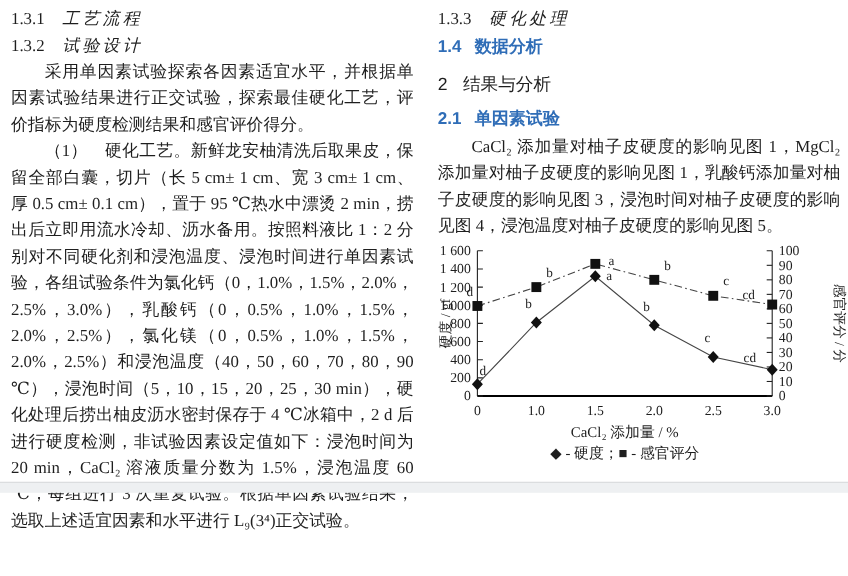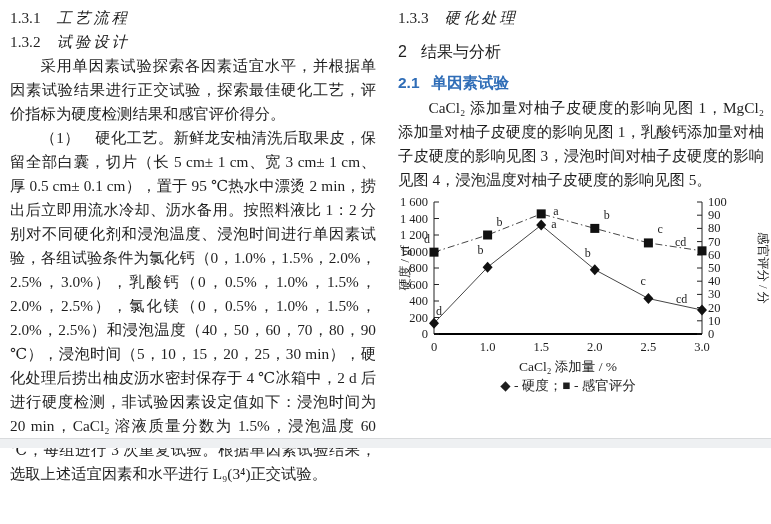--- a/index.html
+++ b/index.html
@@ -37,20 +37,23 @@
         <span class="num">1.3.2</span><span class="title">试验设计</span>
       </div>
       <p>采用单因素试验探索各因素适宜水平，并根据单因素试验结果进行正交试验，探索最佳硬化工艺，评价指标为硬度检测结果和感官评价得分。</p>
       <p>（1）　硬化工艺。新鲜龙安柚清洗后取果皮，保留全部白囊，切片（长 5 cm± 1 cm、宽 3 cm± 1 cm、厚 0.5 cm± 0.1 cm），置于 95 ℃热水中漂烫 2 min，捞出后立即用流水冷却、沥水备用。按照料液比 1：2 分别对不同硬化剂和浸泡温度、浸泡时间进行单因素试验，各组试验条件为氯化钙（0，1.0%，1.5%，2.0%，2.5%，3.0%），乳酸钙（0，0.5%，1.0%，1.5%，2.0%，2.5%），氯化镁（0，0.5%，1.0%，1.5%，2.0%，2.5%）和浸泡温度（40，50，60，70，80，90 ℃），浸泡时间（5，10，15，20，25，30 min），硬化处理后捞出柚皮沥水密封保存于 4 ℃冰箱中，2 d 后进行硬度检测，非试验因素设定值如下：浸泡时间为 20 min，CaCl₂ 溶液质量分数为 1.5%，浸泡温度 60 ℃，每组进行 3 次重复试验。根据单因素试验结果，选取上述适宜因素和水平进行 L₉(3⁴)正交试验。</p>
 
     </div>
 
     <div class="col">
       <div class="sec3">
         <span class="num">1.3.3</span><span class="title">硬化处理</span>
+      </div>
+      <div class="sec-blue">
+        <span class="num">1.4</span><span>数据分析</span>
       </div>
       <div class="sec-black">
         <span class="num">2</span><span>结果与分析</span>
       </div>
       <div class="sec-blue">
         <span class="num">2.1</span><span>单因素试验</span>
       </div>
       <p>CaCl₂ 添加量对柚子皮硬度的影响见图 1，MgCl₂ 添加量对柚子皮硬度的影响见图 1，乳酸钙添加量对柚子皮硬度的影响见图 3，浸泡时间对柚子皮硬度的影响见图 4，浸泡温度对柚子皮硬度的影响见图 5。</p>
 
       <figure>

